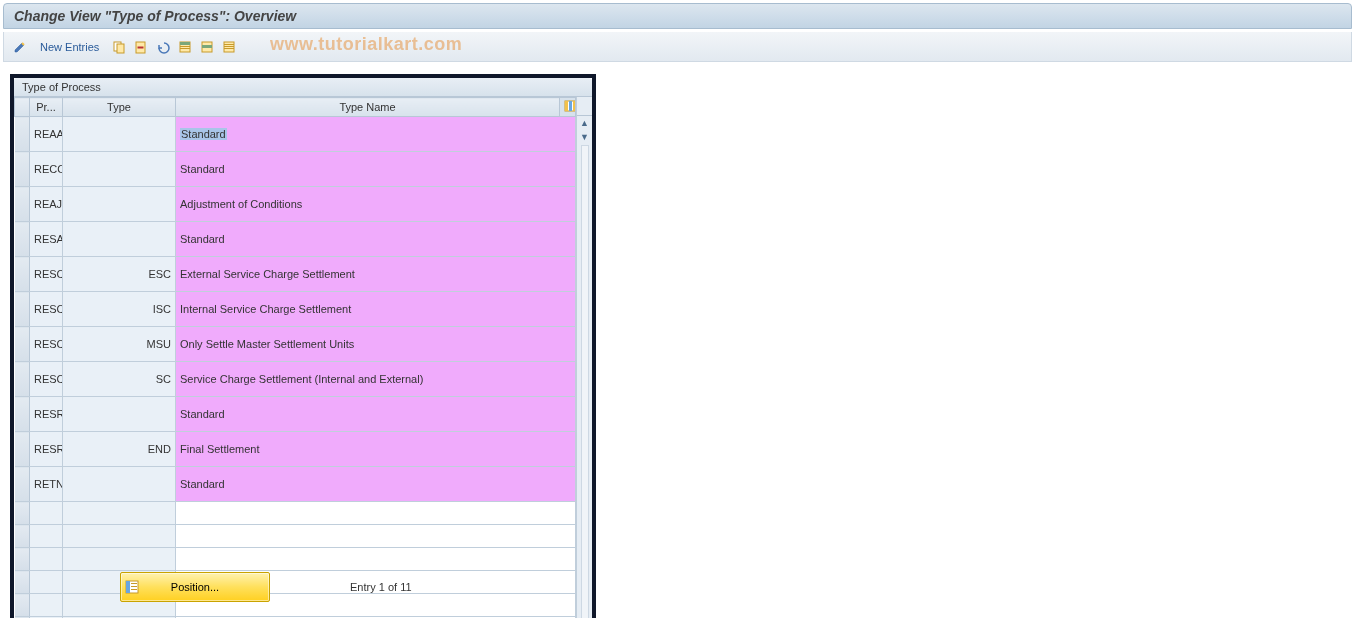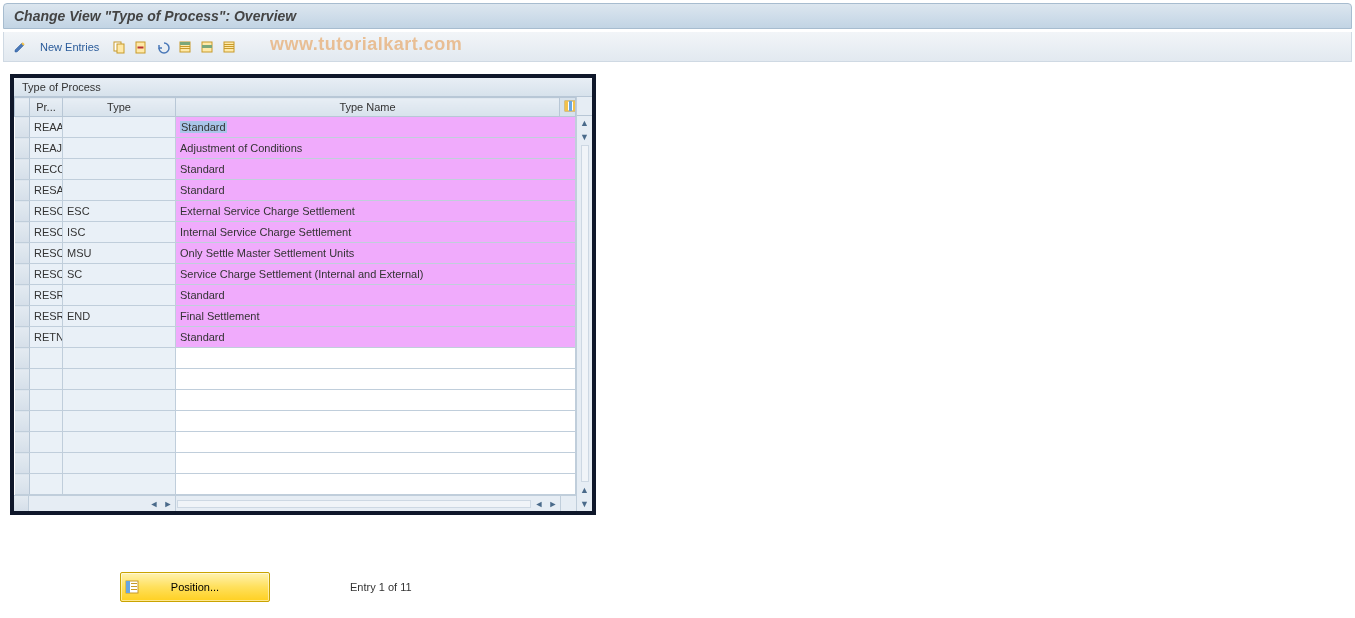--- a/index.html
+++ b/index.html
@@ -148,23 +148,24 @@
     height: 21px;
     font-size: 11px;
   }
   td.row-sel {
     background: linear-gradient(to bottom, #e3eaf1 0%, #d5dfe9 100%);
     border-right: 1px solid #b8c7d6;
     cursor: pointer;
   }
   td.readonly {
     background: #e9f0f7;
-    padding: 4px 4px;
+    padding: 11px 4px;
     white-space: nowrap;
     overflow: hidden;
+    text-align: right;
   }
   td.editable {
     background: #f0abfc;
     padding: 0 4px;
     white-space: nowrap;
     overflow: hidden;
   }
   tr.empty td.editable { background: #fff; }
   tr.empty td.readonly { background: #eaf1f7; }
   tr:nth-child(even) td.editable { }
@@ -310,29 +311,29 @@
         </thead>
         <tbody id="grid-rows">
             <tr>
               <td class="row-sel"></td>
               <td class="readonly">REAA</td>
               <td class="readonly"></td>
               <td class="editable" colspan="2"><span class="sel-text">Standard</span></td>
             </tr>
             <tr>
               <td class="row-sel"></td>
+              <td class="readonly">RECO</td>
+              <td class="readonly"></td>
+              <td class="editable" colspan="2">Standard</td>
+            </tr>
+            <tr>
+              <td class="row-sel"></td>
               <td class="readonly">REAJ</td>
               <td class="readonly"></td>
               <td class="editable" colspan="2">Adjustment of Conditions</td>
-            </tr>
-            <tr>
-              <td class="row-sel"></td>
-              <td class="readonly">RECO</td>
-              <td class="readonly"></td>
-              <td class="editable" colspan="2">Standard</td>
             </tr>
             <tr>
               <td class="row-sel"></td>
               <td class="readonly">RESA</td>
               <td class="readonly"></td>
               <td class="editable" colspan="2">Standard</td>
             </tr>
             <tr>
               <td class="row-sel"></td>
               <td class="readonly">RESC</td>

